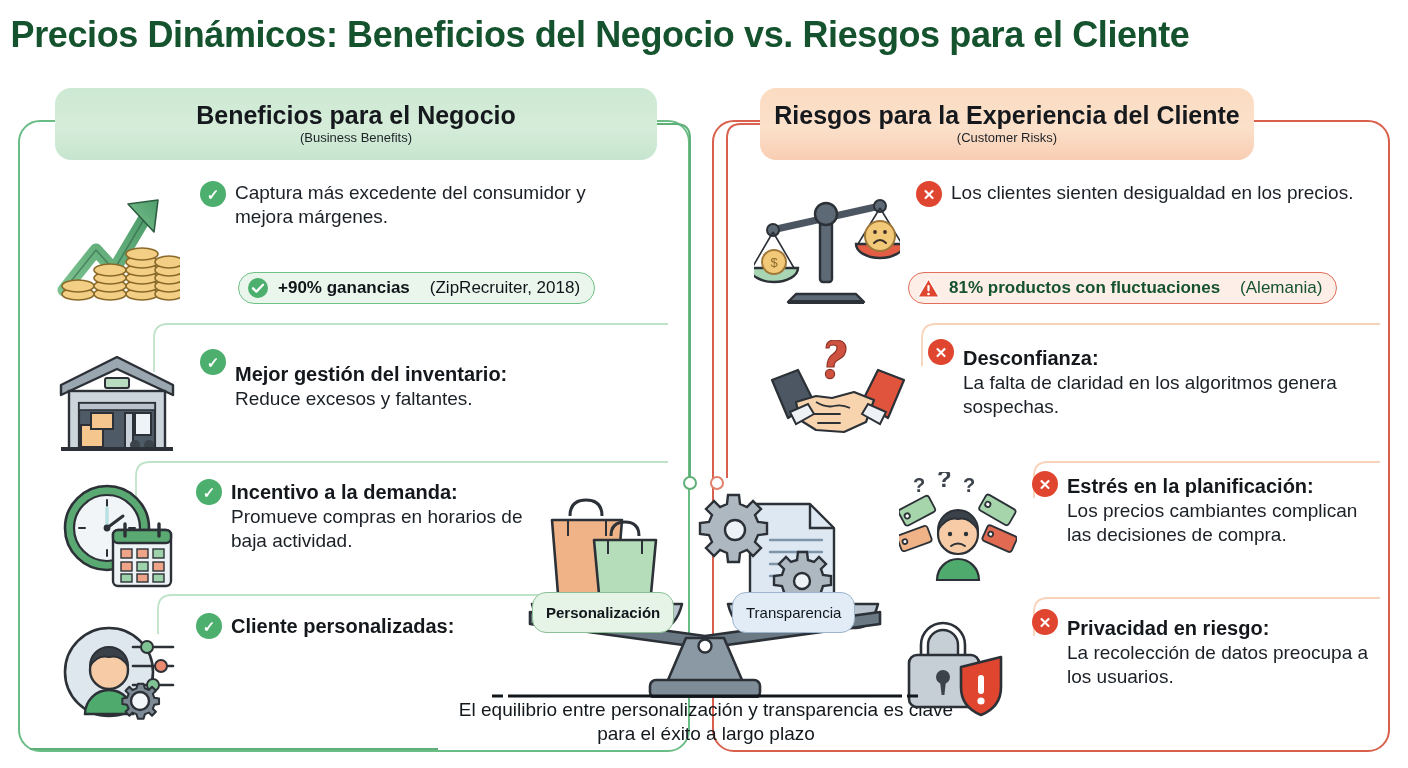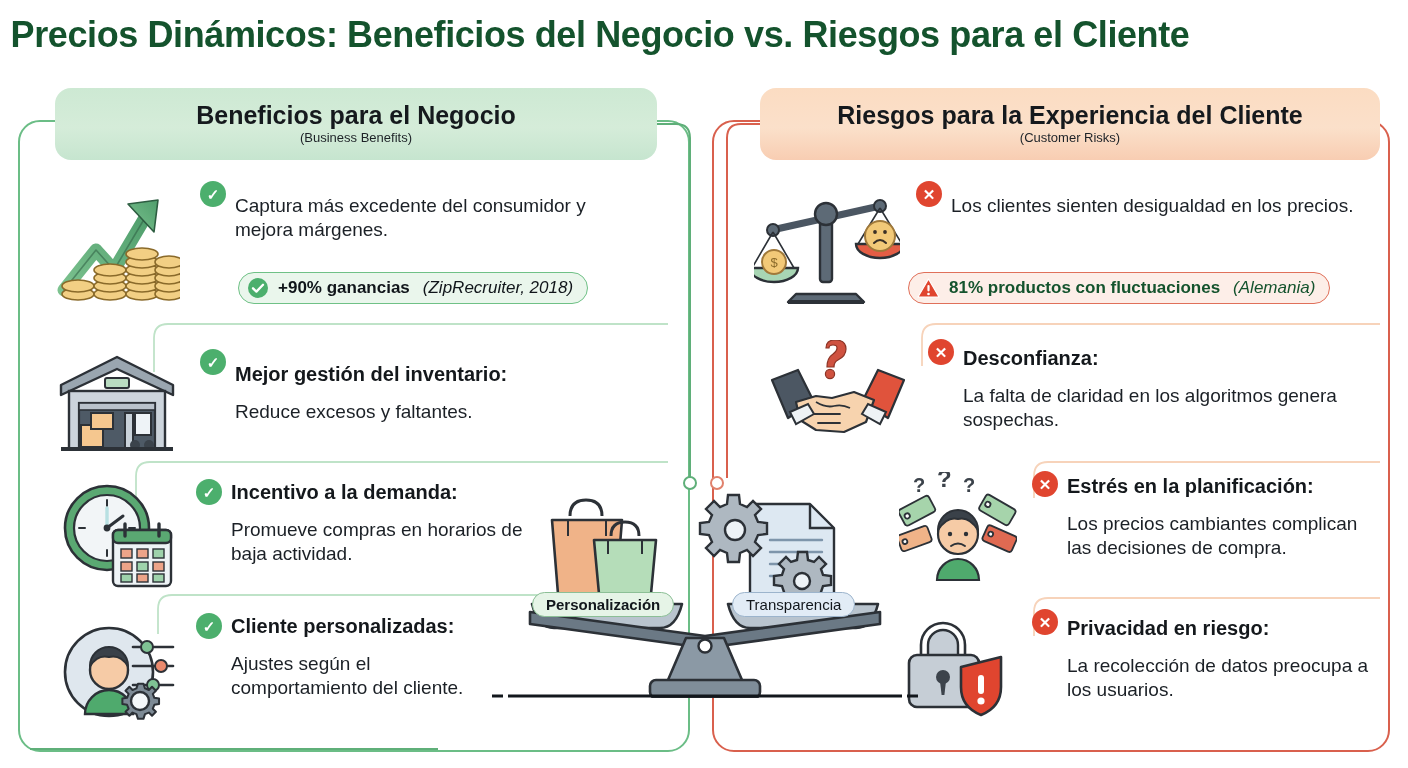--- a/index.html
+++ b/index.html
@@ -36,21 +36,21 @@
     display: flex; flex-direction: column;
     align-items: center; justify-content: center;
     padding: 8px 18px;
     z-index: 6;
   }
   .panel-header.left {
     left: 55px; top: 88px; width: 602px; height: 72px;
     background: linear-gradient(180deg,#cde9d3 0%, #d5ecd9 55%, #c6e5cf 100%);
   }
   .panel-header.right {
-    left: 760px; top: 88px; width: 620px; height: 72px;
+    left: 760px; top: 88px; width: 494px; height: 72px;
     background: linear-gradient(180deg,#fbdcc2 0%, #fbe0ca 55%, #f8cdb2 100%);
   }
   .panel-header .h-main {
     font-size: 25px; font-weight: bold; color: #15191d; line-height: 1.05;
     white-space: nowrap;
   }
   .panel-header .h-sub {
     font-size: 13px; color: #1d2227; line-height: 1.2; margin-top: 2px;
     white-space: nowrap;
   }
@@ -71,46 +71,46 @@
     color: #fff; font-size: 15px; font-weight: bold; line-height: 1;
   }
   .badge.ok  { background: #4caf6d; }
   .badge.bad { background: #e0452f; }
   .headline {
     font-size: 20px; font-weight: bold; color: #14181c;
     line-height: 1.22; padding-left: 35px;
   }
   .body {
     font-size: 19px; color: #1b2026; line-height: 1.25;
-    padding-left: 35px; margin-top: 14px;
+    padding-left: 35px; margin-top: 1px;
   }
 
   
   .stat {
     position: absolute; display: flex; align-items: center;
     border-radius: 17px; padding: 4px 14px 4px 8px;
     font-size: 17px; line-height: 1.1; z-index: 5;
     white-space: nowrap;
   }
   .stat.green { background: #eaf6ec; border: 1.6px solid #6fc186; color: #10151a; }
   .stat.red   { background: #fdeee8; border: 1.6px solid #e0705a; color: #14532d; }
   .stat .s-ico { flex: 0 0 auto; margin-right: 9px; display: flex; }
   .stat .s-strong { font-weight: bold; }
-  .stat .s-src { font-weight: normal; margin-left: 13px; font-style: italic; }
+  .stat .s-src { font-weight: normal; margin-left: 20px; }
 
   
   .center-wrap { position: absolute; left: 470px; top: 468px; width: 470px; z-index: 7; }
   .center-caption {
     position: absolute; left: 448px; top: 698px; width: 516px;
     text-align: center; font-size: 19px; color: #13181d; line-height: 1.28;
   }
   .pan-label {
     position: absolute; display: flex; align-items: center; justify-content: center;
     border-radius: 14px; font-size: 15px; font-weight: bold; color: #12171c;
-    padding: 3px 13px; white-space: nowrap;
+    padding: 11px 13px; white-space: nowrap;
   }
   .pan-label.pers  { background: #e6f4e7; border: 1.5px solid #8cbf96; }
   .pan-label.trans { background: #e2ecf6; border: 1.5px solid #9cb4cc; font-weight: normal; }
 </style>
 </head>
 <body>
 
 <div id="stage">
 
   <div class="title">Precios Dinámicos: Beneficios del Negocio vs. Riesgos para el Cliente</div>
@@ -284,21 +284,20 @@
         <circle cx="98" cy="71" r="6" fill="#7fc294" stroke="#2c3137" stroke-width="2"></circle>
         <g transform="translate(90,90)">
           <path d="M0 -20 L5 -18 L9 -22 L14 -17 L10 -13 L12 -8 L18 -7 L18 0 L12 1 L10 6 L14 10 L9 15 L5 11 L0 13 L-2 19 L-9 19 L-11 13 L-16 11 L-20 15 L-25 10 L-21 6 L-23 1 L-29 0 L-29 -7 L-23 -8 L-21 -13 L-25 -17 L-20 -22 L-16 -18 L-11 -20 L-9 -26 L-2 -26 Z" transform="scale(0.78)" fill="#7d8a95" stroke="#2c3137" stroke-width="2.6" stroke-linejoin="round"></path>
           <circle cx="-5" cy="-3" r="9" fill="#f4f7f9" stroke="#2c3137" stroke-width="2.4"></circle>
         </g>
       </svg>
     </div>
     <div class="txt" style="margin-left:14px; width:300px; padding-top:2px;">
       <div class="badge ok">✓</div>
       <div class="headline">Cliente personalizadas:</div>
-      <div class="body">Ajustes según el comportamiento del cliente.</div>
     </div>
   </div>
 
   <div class="item" style="left:752px; top:180px; width:630px;">
     <div class="icon-box" style="width:150px;height:125px;">
       <svg width="146" height="122" viewBox="0 0 146 122">
         <rect x="66" y="28" width="12" height="72" rx="3" fill="#5d6a76" stroke="#2c3137" stroke-width="2.4"></rect>
         <path d="M42 112 h60 l8 8 h-76 z" fill="#5d6a76" stroke="#2c3137" stroke-width="2.4" stroke-linejoin="round"></path>
         <rect x="34" y="118" width="76" height="4" fill="#2c3137"></rect>
         <line x1="18" y1="48" x2="126" y2="24" stroke="#4b5662" stroke-width="7" stroke-linecap="round"></line>
@@ -458,14 +457,15 @@
       <rect x="180" y="212" width="110" height="18" rx="6" fill="#7f8d99" stroke="#2c3137" stroke-width="2.6"></rect>
 
       <line x1="38" y1="228" x2="432" y2="228" stroke="#12171c" stroke-width="3"></line>
       <line x1="22" y1="228" x2="33" y2="228" stroke="#12171c" stroke-width="3"></line>
       <line x1="437" y1="228" x2="448" y2="228" stroke="#12171c" stroke-width="3"></line>
     </svg>
     <div class="pan-label pers" style="left:62px; top:124px;">Personalización</div>
     <div class="pan-label trans" style="left:262px; top:124px;">Transparencia</div>
   </div>
 
+  <div class="center-caption">El equilibrio entre personalización y transparencia es clave para el éxito a largo plazo</div>
 
 </div>
 
 </body></html>

